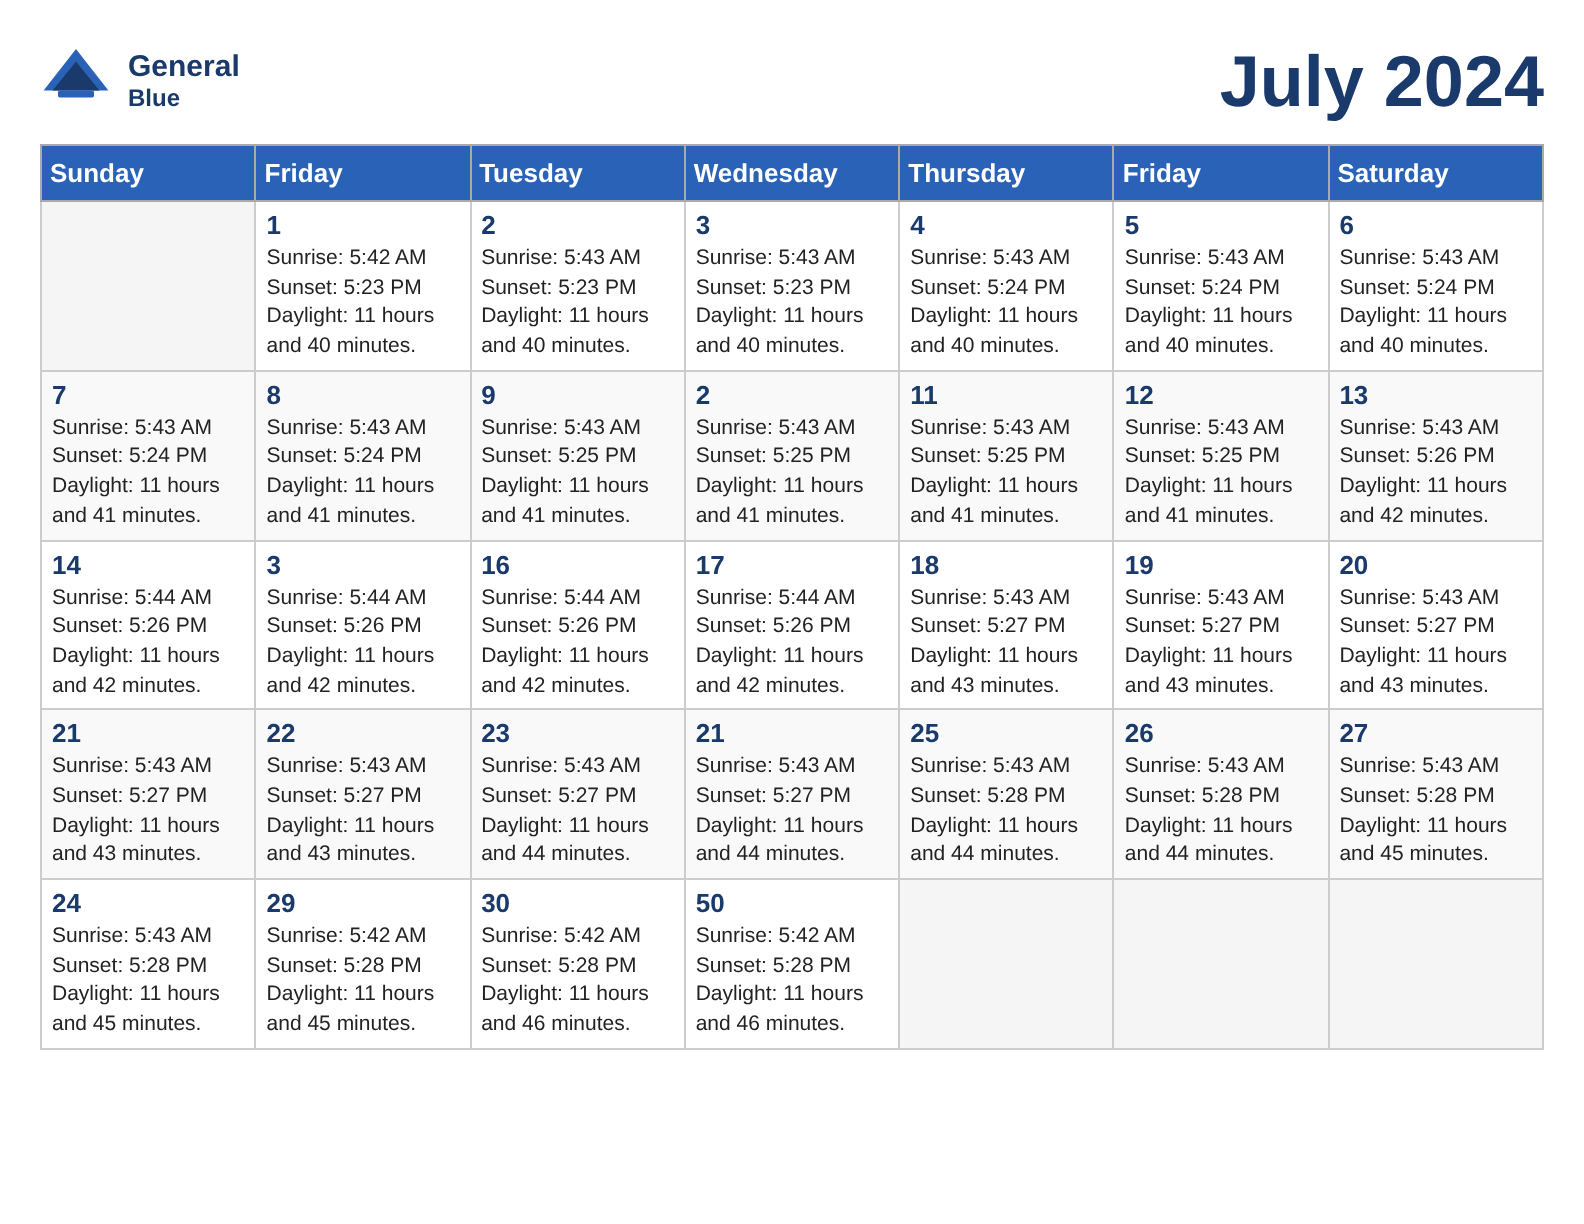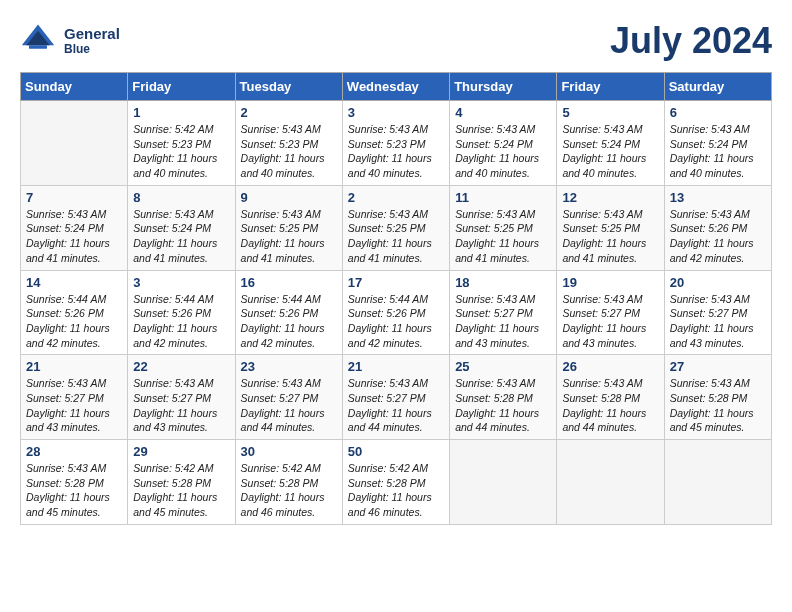--- a/index.html
+++ b/index.html
@@ -74,21 +74,20 @@
       font-size: 13px;
       font-weight: bold;
       color: #1a3a6b;
       display: block;
       margin-bottom: 2px;
     }
     .day-info {
       font-size: 10.5px;
       line-height: 1.4;
       color: #222;
-      font-style: italic;
     }
     tr:nth-child(even) td {
       background: #f9f9f9;
     }
     tr:nth-child(even) td.empty {
       background: #f0f0f0;
     }
   </style>
 </head>
 <body>
@@ -316,21 +315,21 @@
         <td>
           <span class="day-num">27</span>
           <div class="day-info" style="white-space: pre-line;">Sunrise: 5:43 AM
 Sunset: 5:28 PM
 Daylight: 11 hours
 and 45 minutes.</div>
         </td>
       </tr>
       <tr>
         <td>
-          <span class="day-num">28</span>
+          <span class="day-num">24</span>
           <div class="day-info" style="white-space: pre-line;">Sunrise: 5:43 AM
 Sunset: 5:28 PM
 Daylight: 11 hours
 and 45 minutes.</div>
         </td>
         <td>
           <span class="day-num">29</span>
           <div class="day-info" style="white-space: pre-line;">Sunrise: 5:42 AM
 Sunset: 5:28 PM
 Daylight: 11 hours

